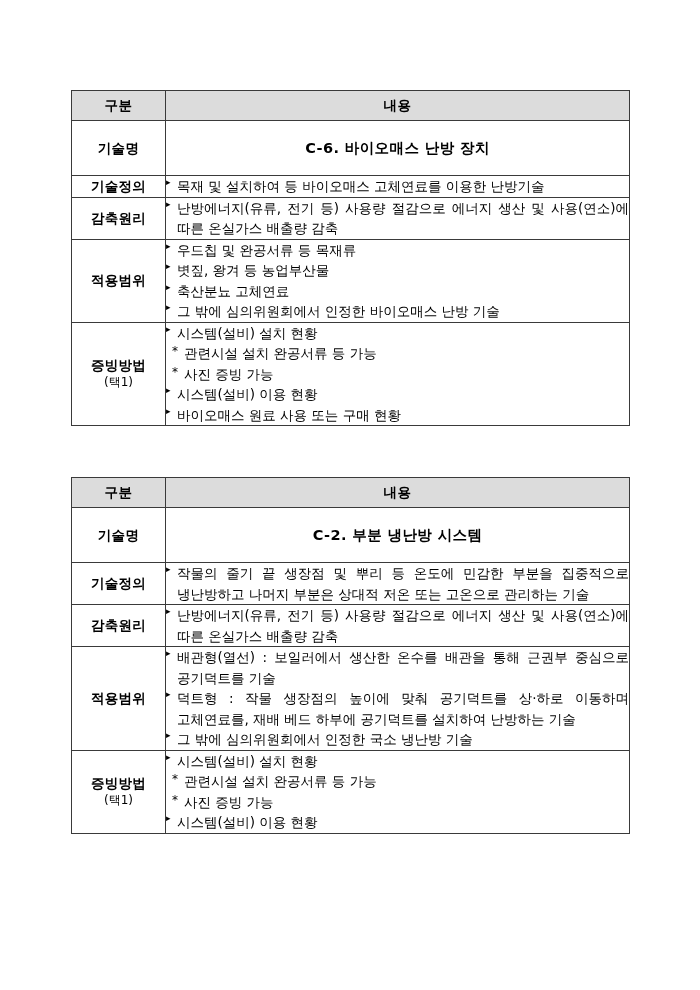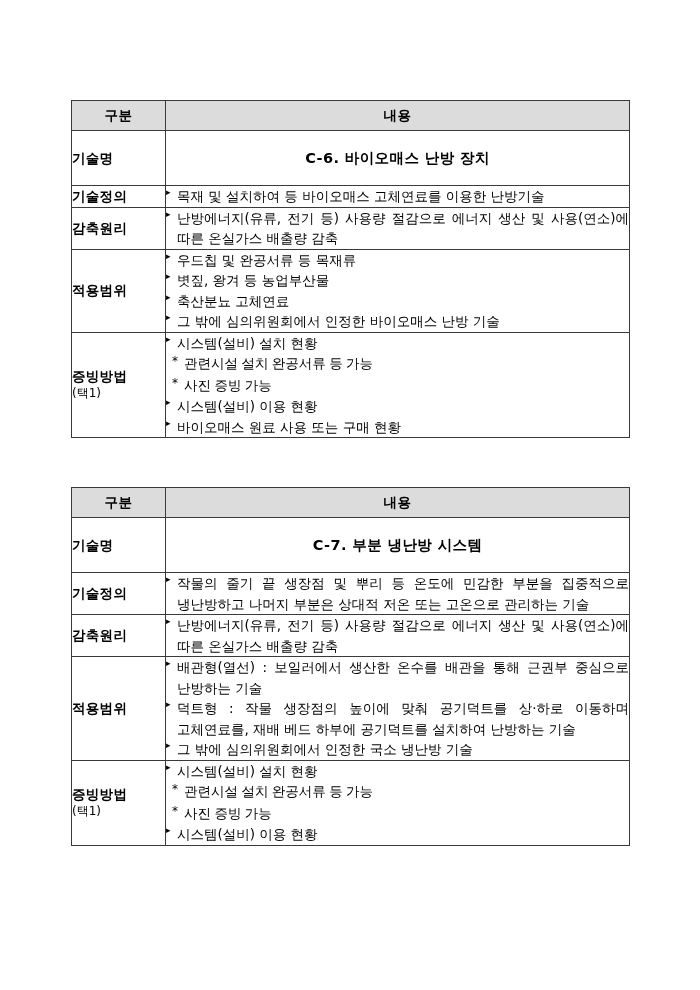--- a/index.html
+++ b/index.html
@@ -13,21 +13,21 @@
     height: 990px;
     font-family: "DejaVu Sans", "Liberation Sans", sans-serif;
     color: #000000;
     position: relative;
     overflow: hidden;
   }
 
   .page {
     position: absolute;
     left: 0;
-    top: 16px;
+    top: 6px;
     width: 700px;
     height: 884px;
   }
 
   .tech-table {
     position: absolute;
     left: 71px;
     width: 558px;
     border-collapse: collapse;
     table-layout: fixed;
@@ -52,21 +52,21 @@
     background: #dcdcdc;
     text-align: center;
     font-weight: bold;
     font-size: 14px;
     height: 29px;
     letter-spacing: 0.5px;
   }
 
   
   .label-cell {
-    text-align: left;
+    text-align: center;
     font-weight: bold;
     font-size: 14px;
     line-height: 1.25;
     padding: 3px 2px;
     letter-spacing: 0.3px;
   }
   .label-sub {
     display: block;
     font-weight: normal;
     font-size: 12px;
@@ -121,21 +121,20 @@
     display: inline;
   }
   
   .line.just .txt {
     display: block;
     text-align: justify;
     text-justify: inter-character;
   }
   .line.nojust .txt {
     text-align: left;
-    font-family: Liberation Serif, serif;
   }
 </style>
 </head>
 <body>
 
 <div class="page">
 
   <div id="tables-root">
       <table class="tech-table table-1">
         <colgroup>
@@ -224,21 +223,21 @@
           <col class="col-label">
           <col class="col-content">
         </colgroup>
         <tbody>
           <tr>
             <td class="hdr-cell">구분</td>
             <td class="hdr-cell">내용</td>
           </tr>
           <tr>
             <td class="label-cell"><span>기술명</span></td>
-            <td class="content-cell center"><span>C-7. 부분 냉난방 시스템</span></td>
+            <td class="content-cell center"><span>C-2. 부분 냉난방 시스템</span></td>
           </tr>
           <tr>
             <td class="label-cell"><span>기술정의</span></td>
             <td class="content-cell">
               <div class="lines">
                 <div class="line just">
                   <span class="marker">▸</span>
                   <span class="txt">작물의 줄기 끝 생장점 및 뿌리 등 온도에 민감한 부분을 집중적으로 냉난방하고 나머지 부분은 상대적 저온 또는 고온으로 관리하는 기술</span>
                 </div>
               </div>
@@ -254,21 +253,21 @@
                 </div>
               </div>
             </td>
           </tr>
           <tr>
             <td class="label-cell"><span>적용범위</span></td>
             <td class="content-cell">
               <div class="lines">
                 <div class="line just">
                   <span class="marker">▸</span>
-                  <span class="txt">배관형(열선) : 보일러에서 생산한 온수를 배관을 통해 근권부 중심으로 난방하는 기술</span>
+                  <span class="txt">배관형(열선) : 보일러에서 생산한 온수를 배관을 통해 근권부 중심으로 공기덕트를 기술</span>
                 </div>
                 <div class="line just">
                   <span class="marker">▸</span>
                   <span class="txt">덕트형 : 작물 생장점의 높이에 맞춰 공기덕트를 상·하로 이동하며 고체연료를, 재배 베드 하부에 공기덕트를 설치하여 난방하는 기술</span>
                 </div>
                 <div class="line just">
                   <span class="marker">▸</span>
                   <span class="txt">그 밖에 심의위원회에서 인정한 국소 냉난방 기술</span>
                 </div>
               </div>

